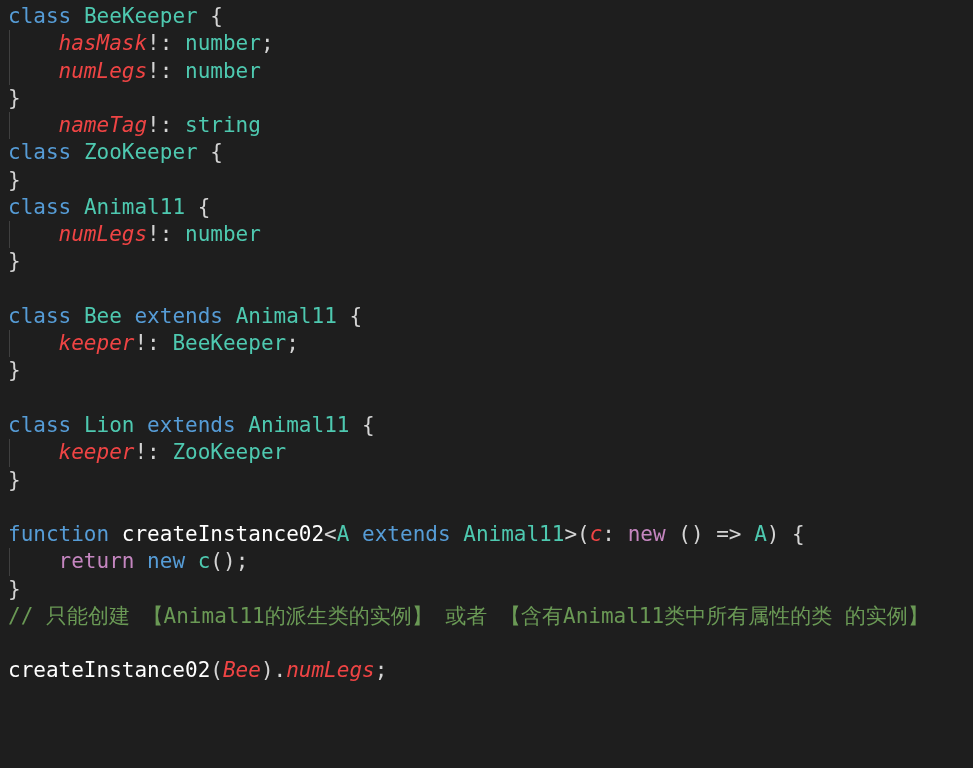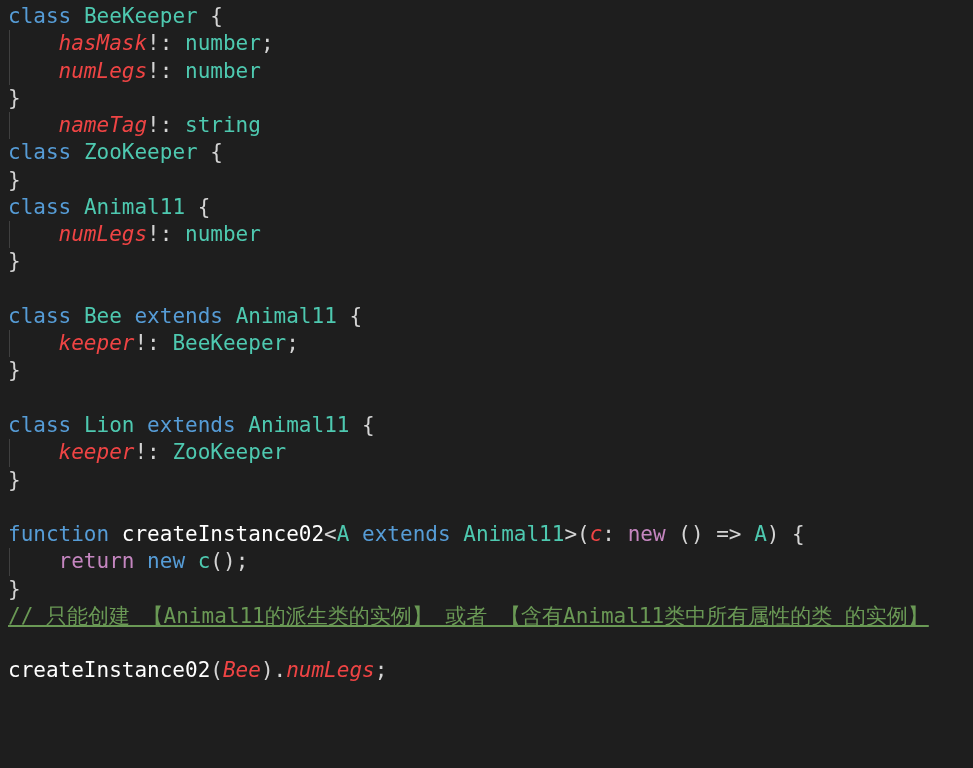--- a/index.html
+++ b/index.html
@@ -46,21 +46,21 @@
     bottom: 0;
     width: 1px;
     background: #404040;
   }
   .tok-keyword   { color: #569cd6; }
   .tok-control   { color: #c586c0; }
   .tok-type      { color: #4ec9b0; }
   .tok-prop      { color: #ef4444; font-style: italic; }
   .tok-func      { color: #ffffff; }
   .tok-plain     { color: #d4d4d4; }
-  .tok-comment   { color: #6a9955; text-decoration: underline; }
+  .tok-comment   { color: #6a9955; }
 </style>
 </head>
 <body>
 
 <div id="editor">
   <div class="code-area">
       <div class="line"><span class="tok-keyword">class</span><span class="tok-plain"> </span><span class="tok-type">BeeKeeper</span><span class="tok-plain"> {</span></div>
       <div class="line guide"><span class="tok-plain">    </span><span class="tok-prop">hasMask</span><span class="tok-plain">!</span><span class="tok-plain">: </span><span class="tok-type">number</span><span class="tok-plain">;</span></div>
       <div class="line guide"><span class="tok-plain">    </span><span class="tok-prop">numLegs</span><span class="tok-plain">!</span><span class="tok-plain">: </span><span class="tok-type">number</span></div>
       <div class="line"><span class="tok-plain">}</span></div>

